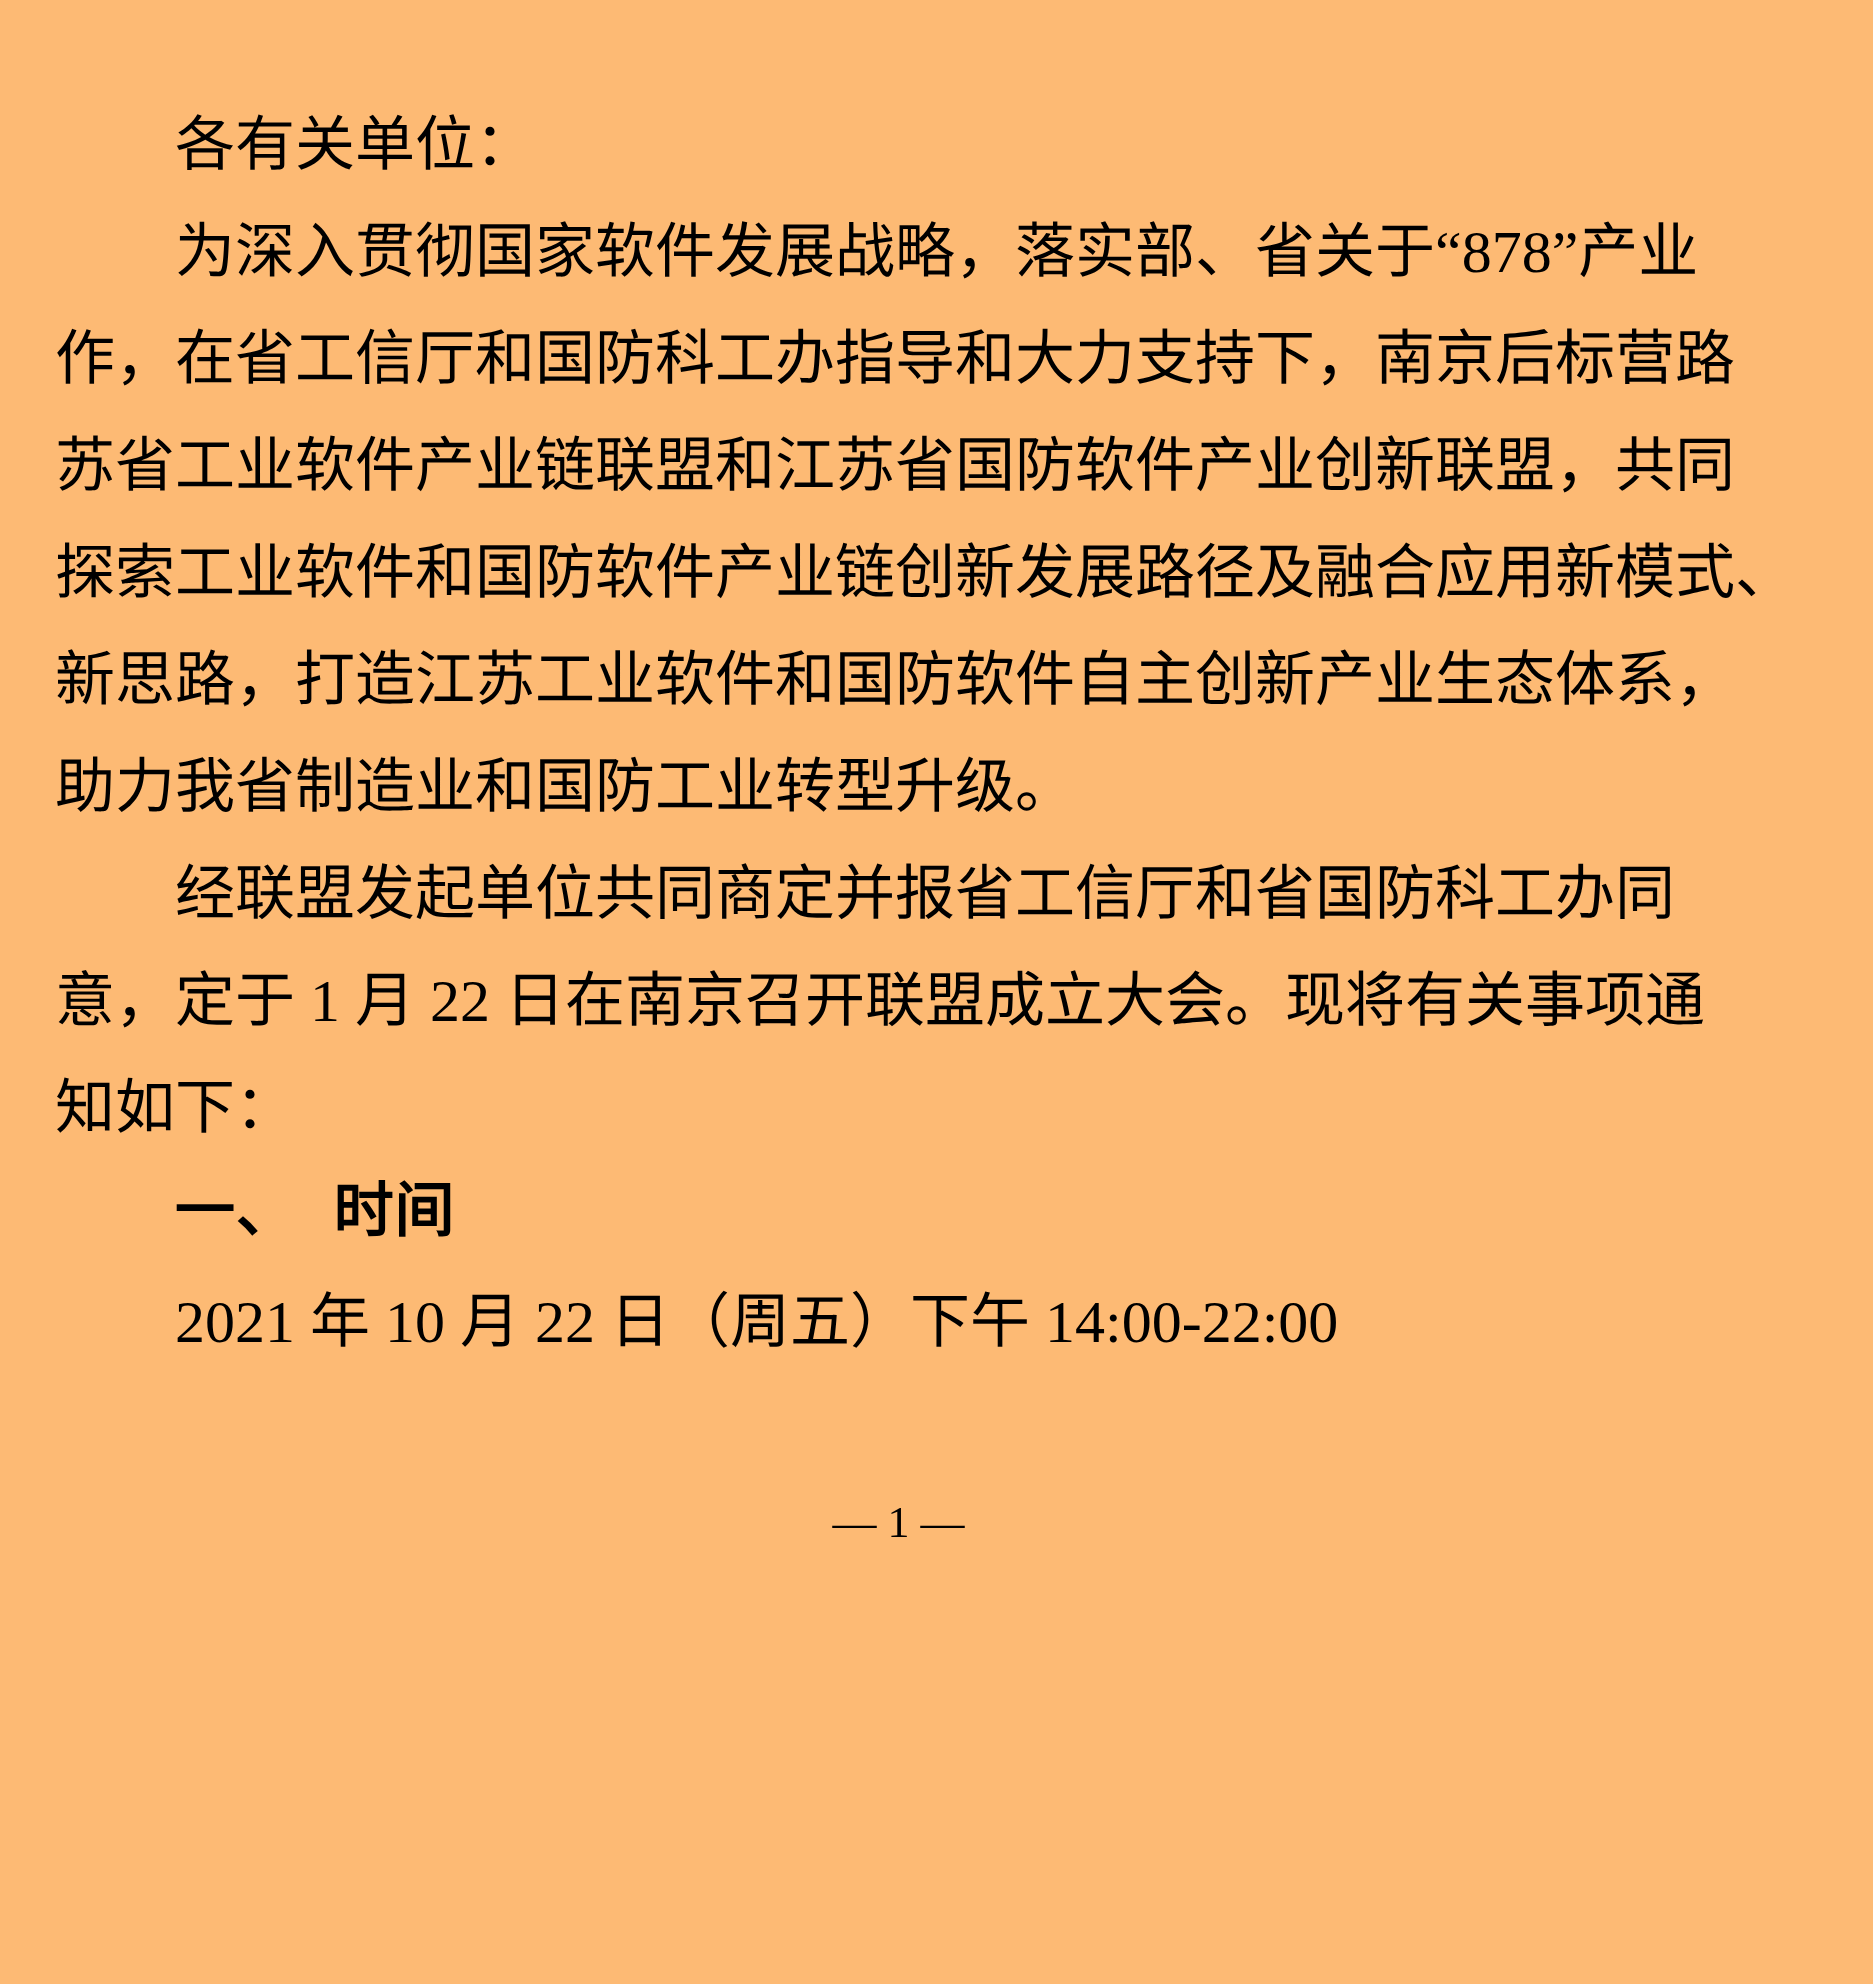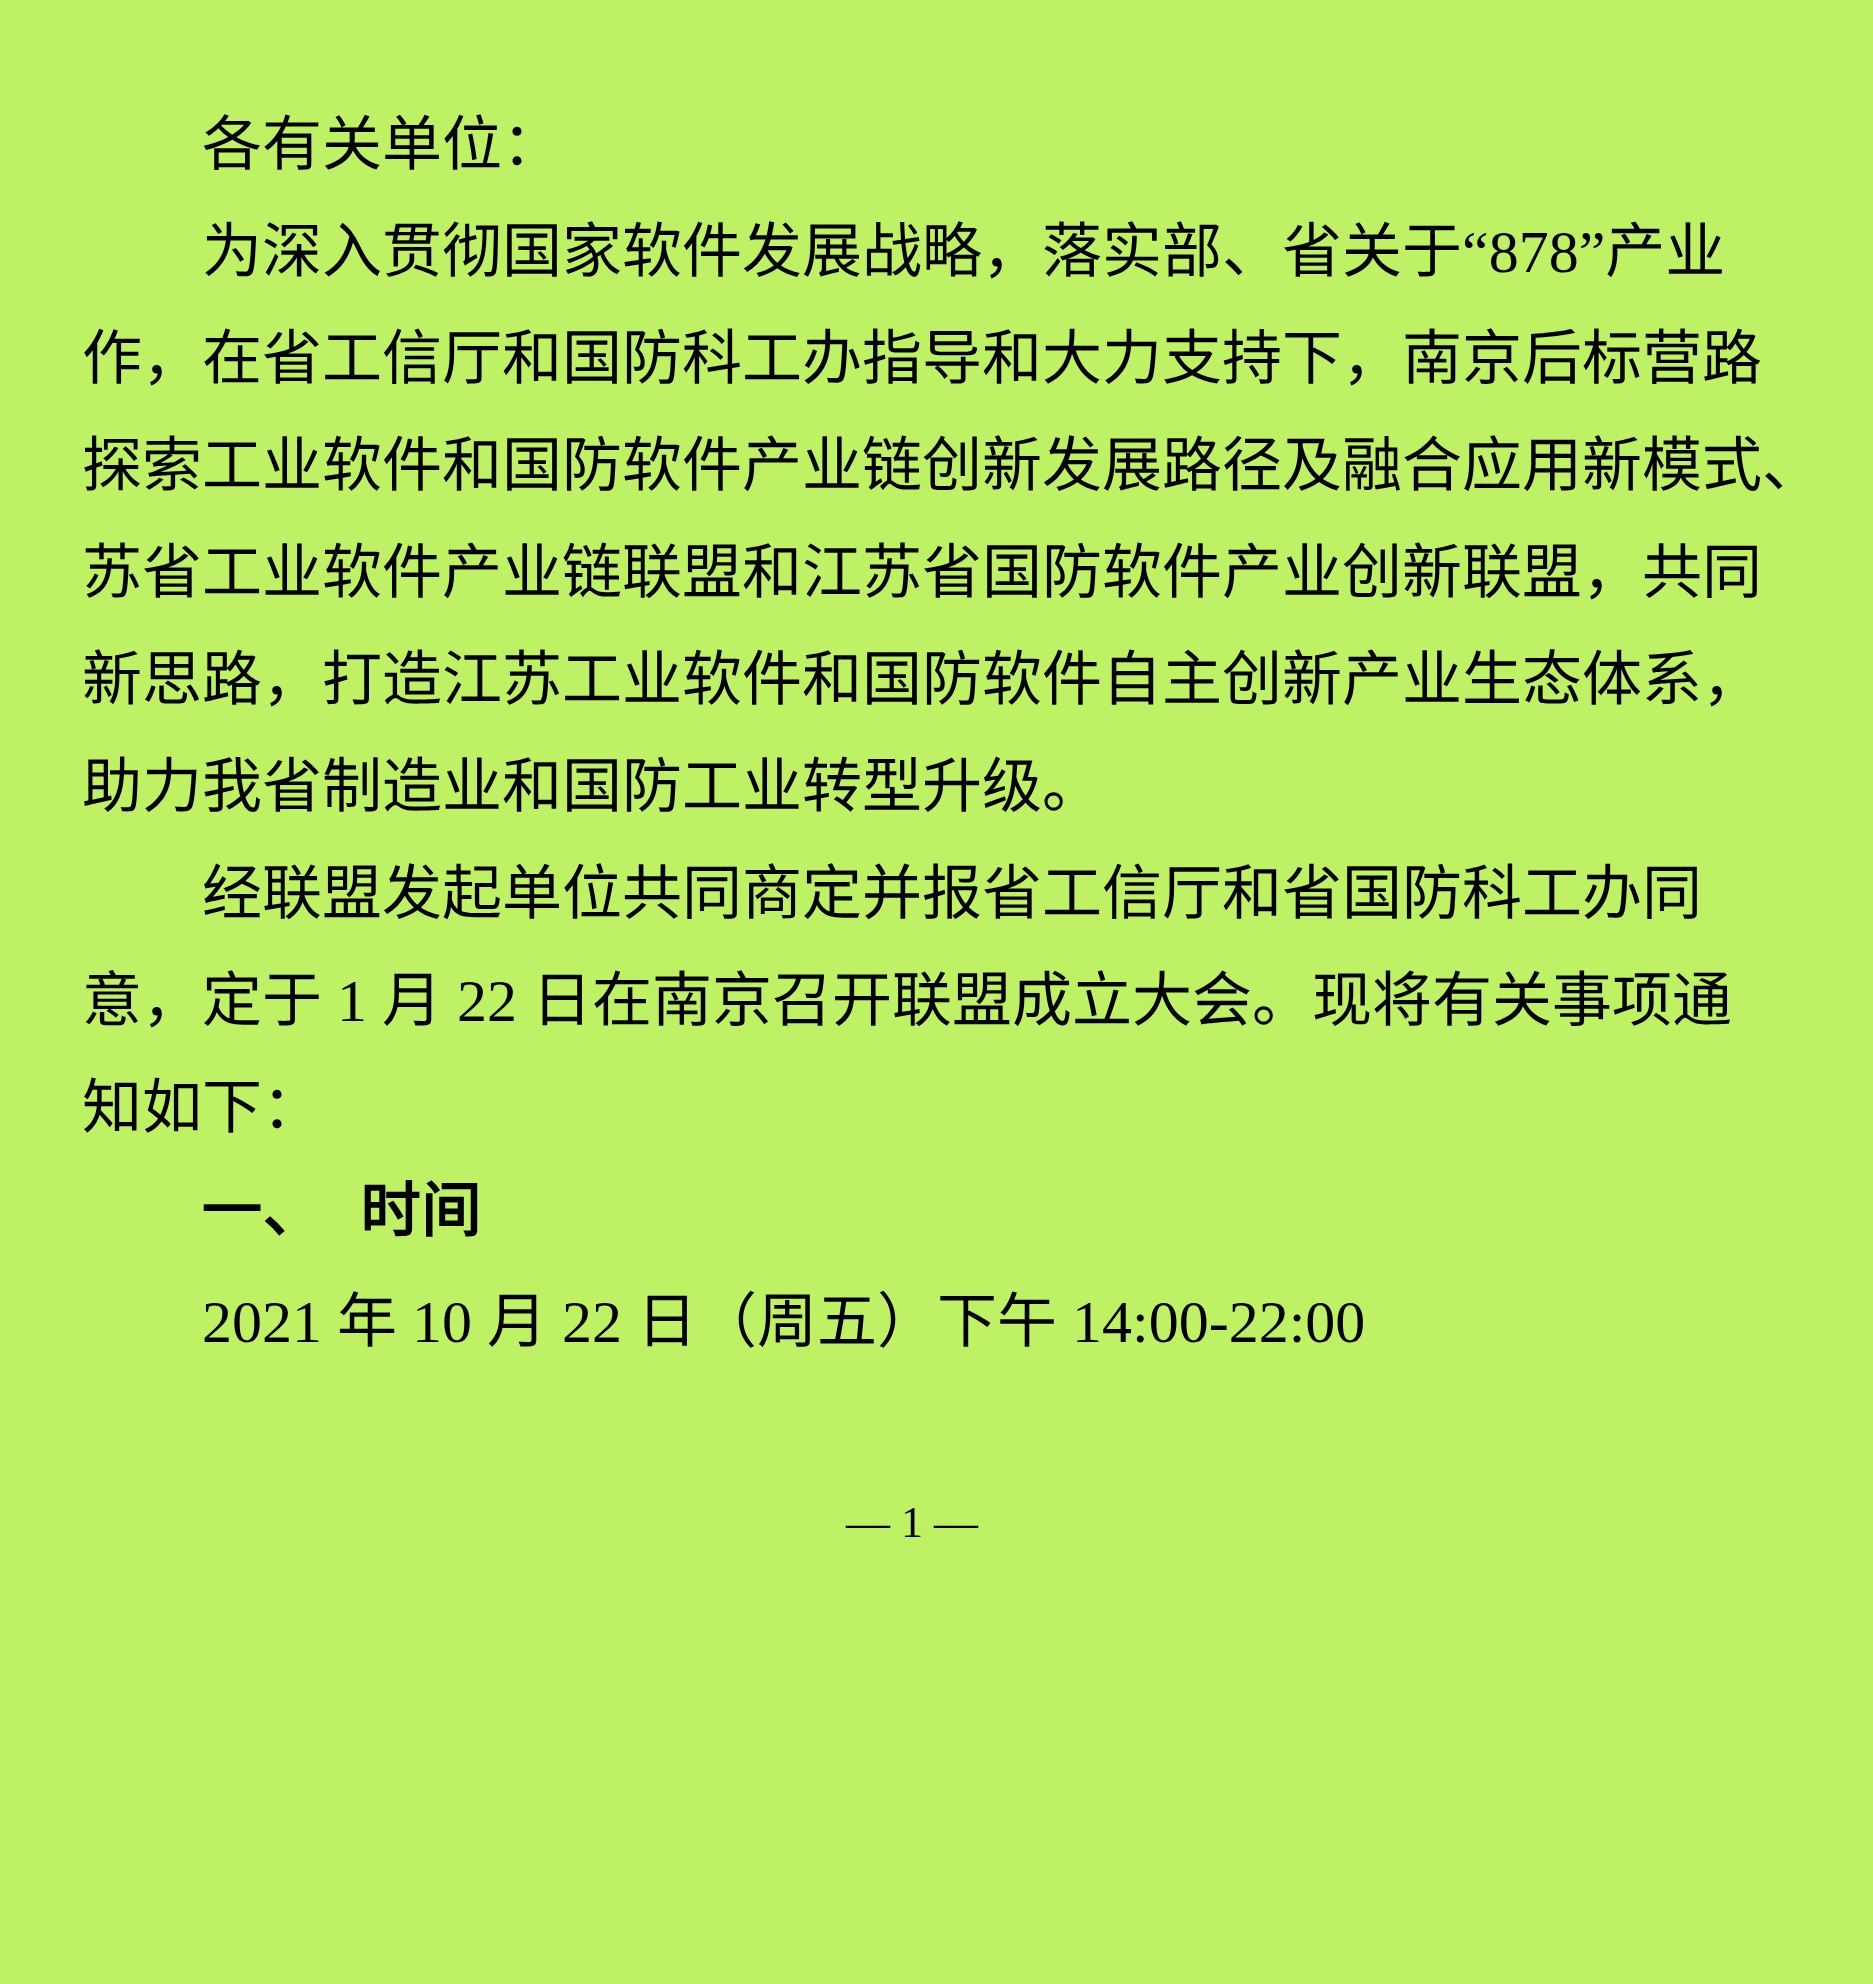--- a/index.html
+++ b/index.html
@@ -4,23 +4,23 @@
 <style>
   html, body {
     margin: 0;
     padding: 0;
     background: #ffffff;
   }
   .page {
     position: relative;
     width: 1874px;
     height: 1985px;
-    background: #bef264;
+    background: #fdba74;
     box-sizing: border-box;
-    padding: 92px 132px 0 82px;
+    padding: 92px 132px 0 55px;
     color: #000000;
     font-family: "Liberation Serif", "DejaVu Serif", serif;
     font-size: 60px;
     line-height: 107px;
     overflow: hidden;
   }
   .line {
     white-space: pre;
     text-align: left;
   }
@@ -43,22 +43,22 @@
 </style>
 </head>
 <body>
 
 <div class="page">
 
   <div class="line indent">各有关单位：</div>
 
   <div class="line indent">为深入贯彻国家软件发展战略，落实部、省关于“878”产业</div>
   <div class="line">作，在省工信厅和国防科工办指导和大力支持下，南京后标营路</div>
+  <div class="line">苏省工业软件产业链联盟和江苏省国防软件产业创新联盟，共同</div>
   <div class="line">探索工业软件和国防软件产业链创新发展路径及融合应用新模式、</div>
-  <div class="line">苏省工业软件产业链联盟和江苏省国防软件产业创新联盟，共同</div>
   <div class="line">新思路，打造江苏工业软件和国防软件自主创新产业生态体系，</div>
   <div class="line">助力我省制造业和国防工业转型升级。</div>
 
   <div class="line indent">经联盟发起单位共同商定并报省工信厅和省国防科工办同</div>
   <div class="line">意，定于 1 月 22 日在南京召开联盟成立大会。现将有关事项通</div>
   <div class="line">知如下：</div>
 
   <div class="line indent heading">一、 时间</div>
   <div class="line indent">2021 年 10 月 22 日（周五）下午 14:00-22:00</div>
 

